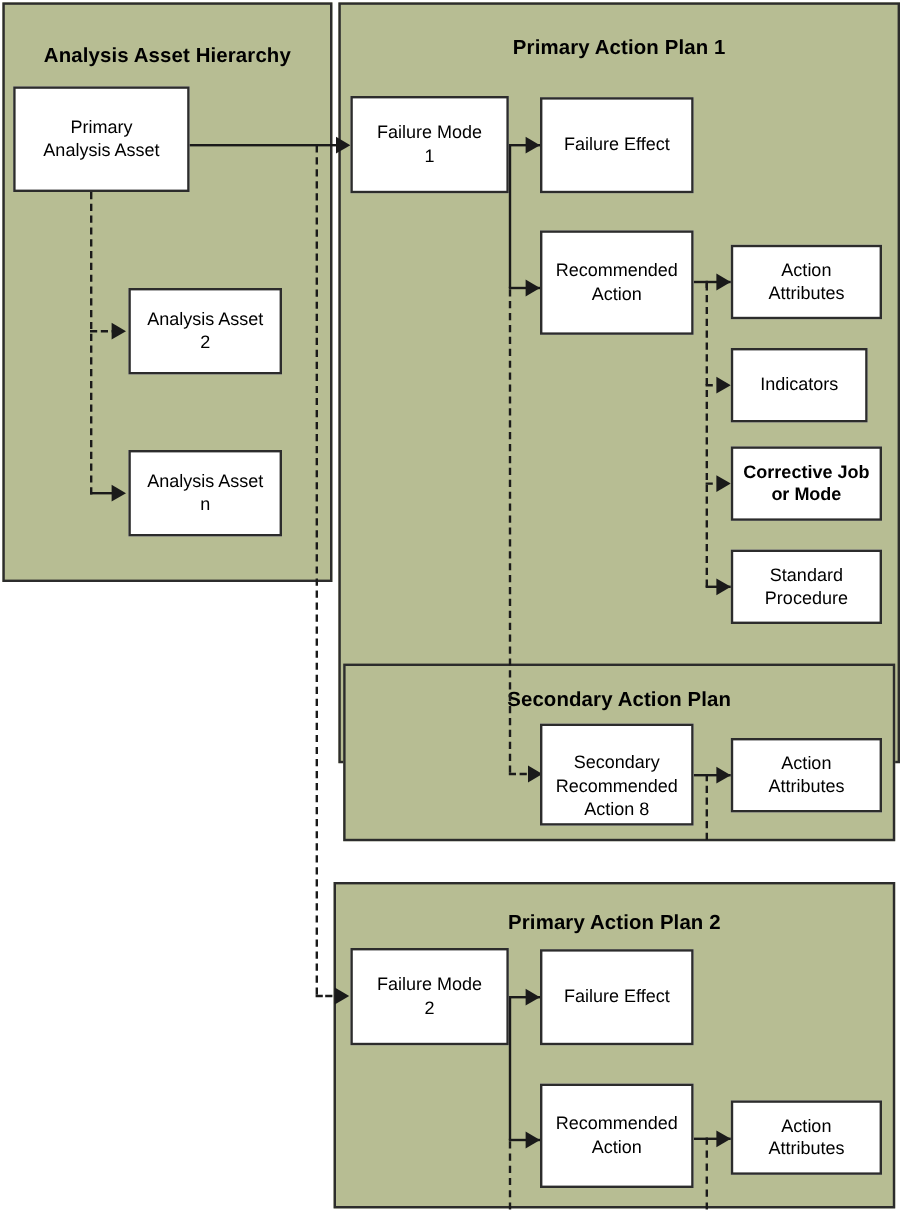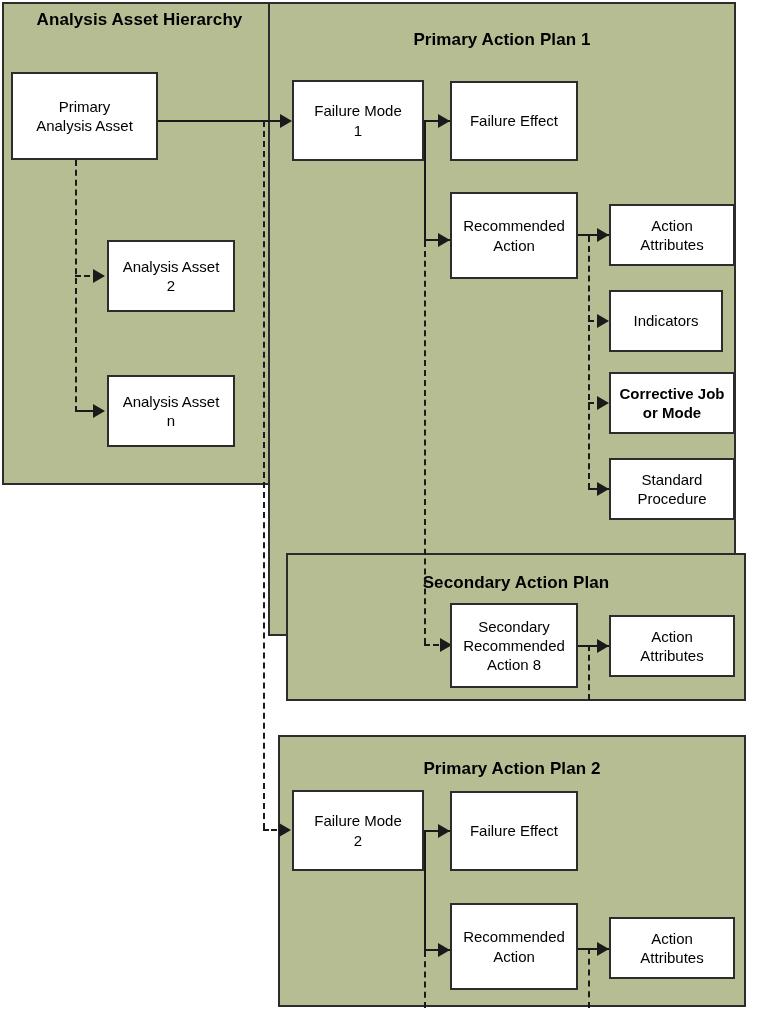--- a/index.html
+++ b/index.html
@@ -71,24 +71,24 @@
     height: 0;
     border-top: 7px solid transparent;
     border-bottom: 7px solid transparent;
     border-left: 12px solid #1a1a1a;
   }
 </style>
 </head>
 <body>
 
 <div class="panel" style="left:2px; top:2px; width:275px; height:483px;">
-  <div class="panel-title" style="top:6px;">Analysis Asset Hierarchy</div>
-</div>
-
-<div class="panel" style="left:268px; top:2px; width:468px; height:634px;">
+  <div class="panel-title" style="top:33px;">Analysis Asset Hierarchy</div>
+</div>
+
+<div class="panel" style="left:282px; top:2px; width:468px; height:634px;">
   <div class="panel-title" style="top:26px;">Primary Action Plan 1</div>
 </div>
 
 <div class="panel" style="left:286px; top:553px; width:460px; height:148px;">
   <div class="panel-title" style="top:18px;">Secondary Action Plan</div>
 </div>
 
 <div class="panel" style="left:278px; top:735px; width:468px; height:272px;">
   <div class="panel-title" style="top:22px;">Primary Action Plan 2</div>
 </div>
@@ -195,21 +195,21 @@
   <div>
     <span>Standard</span>
     <span>Procedure</span>
   </div>
 </div>
 
 <div class="ln h-solid" style="left:578px; top:645px; width:32px;"></div>
 <div class="arrow" style="left:597px; top:639px;"></div>
 <div class="dash-v" style="left:588px; top:645px; height:55px;"></div>
 
-<div class="node" style="left:450px; top:603px; width:128px; height:85px;">
+<div class="node" style="left:450px; top:603px; width:128px; height:85px;align-items:flex-end;">
   <div>
     <span>Secondary</span>
     <span>Recommended</span>
     <span>Action 8</span>
   </div>
 </div>
 
 <div class="node" style="left:609px; top:615px; width:126px; height:62px;">
   <div>
     <span>Action</span>

